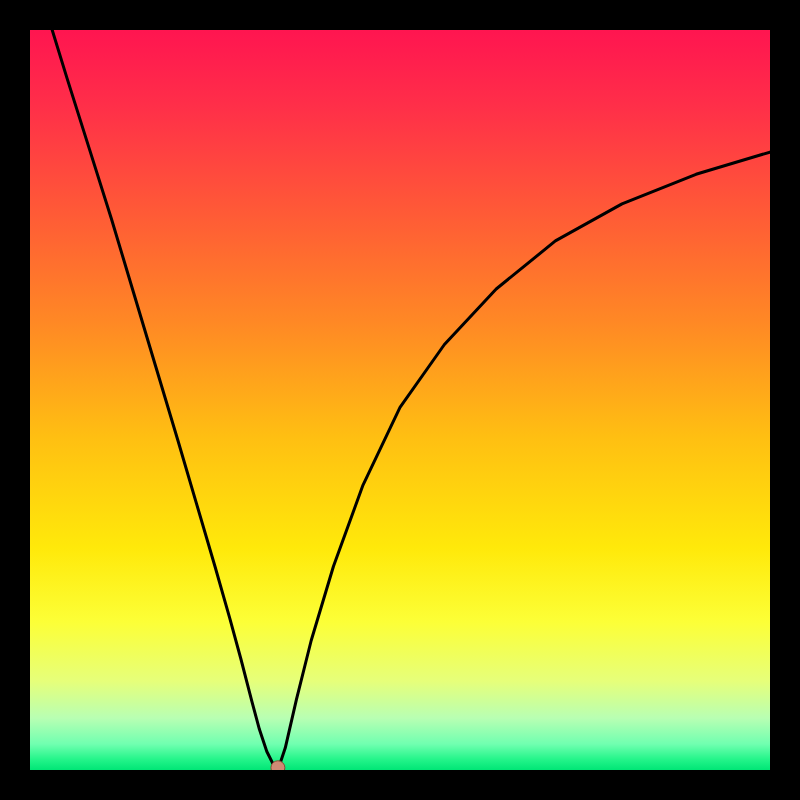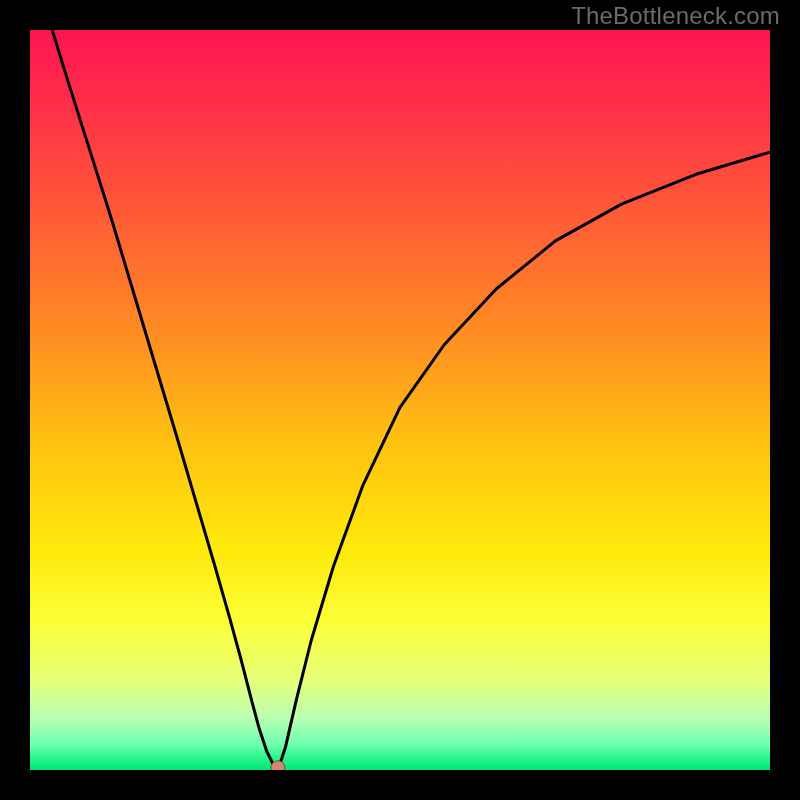--- a/index.html
+++ b/index.html
@@ -32,21 +32,20 @@
     top: 30px;
     width: 740px;
     height: 740px;
   }
   svg { display: block; }
 </style>
 </head>
 <body>
 
 <div class="outer">
-  <div class="watermark">TheBottleneck.com</div>
   <div class="plot">
     <svg viewBox="0 0 740 740" width="740" height="740">
       <defs>
         <linearGradient id="bgGrad" x1="0" y1="0" x2="0" y2="1">
             <stop offset="0%" stop-color="#ff1550"></stop>
             <stop offset="10%" stop-color="#ff2e49"></stop>
             <stop offset="25%" stop-color="#ff5b36"></stop>
             <stop offset="40%" stop-color="#ff8a24"></stop>
             <stop offset="55.00000000000001%" stop-color="#ffbf12"></stop>
             <stop offset="70%" stop-color="#ffe90a"></stop>

